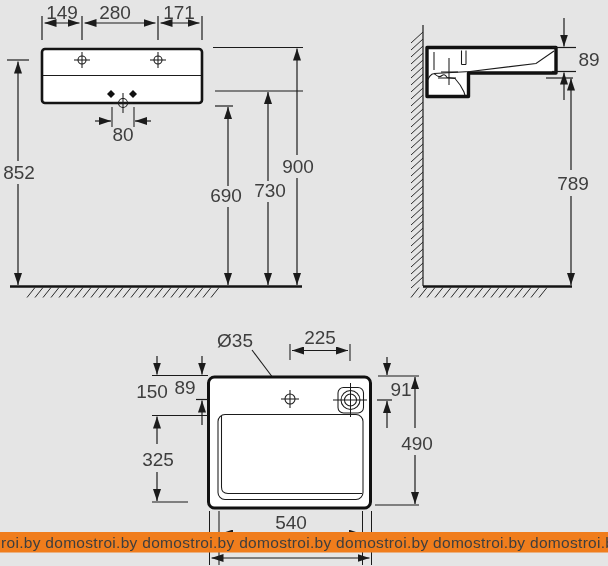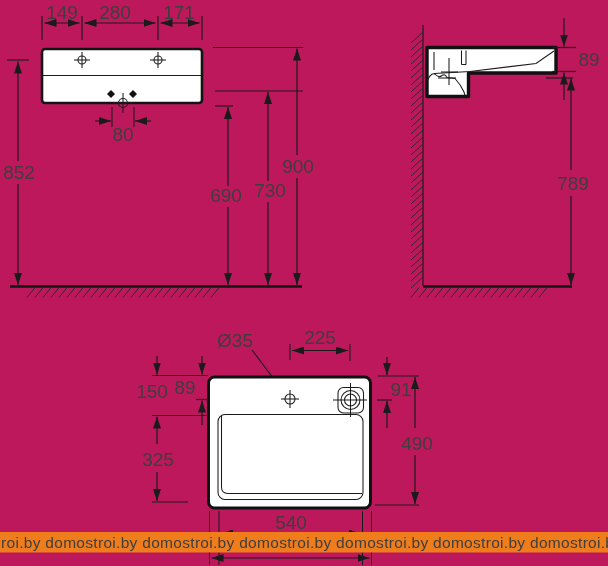--- a/index.html
+++ b/index.html
@@ -1,16 +1,16 @@
 <!DOCTYPE html>
 <html><head>
 <meta charset="utf-8">
 <style>
   html,body{margin:0;padding:0;background:#ffffff;}
-  .page{position:relative;width:608px;height:566px;background:#be185d;overflow:hidden;}
+  .page{position:relative;width:608px;height:566px;background:#e5e5e5;overflow:hidden;}
   svg{display:block;}
   svg text{
     font-family:"Liberation Sans", sans-serif;
     font-size:19px;
     fill:#3e3e3e;
     text-anchor:middle;
   }
   svg text.wm{
     font-size:15.5px;
     text-anchor:start;

